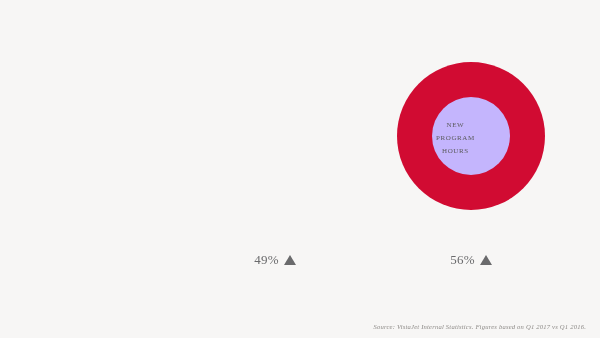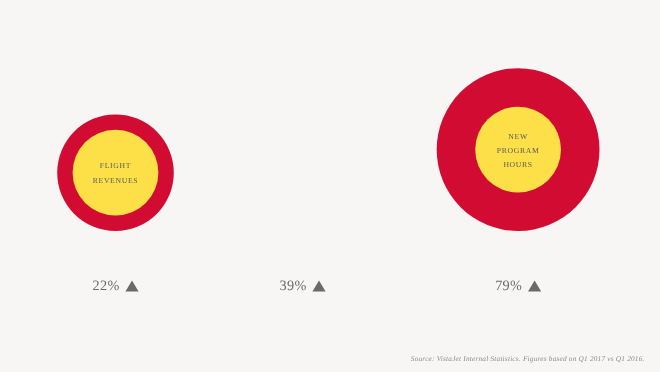--- a/index.html
+++ b/index.html
@@ -51,24 +51,24 @@
     bottom: 0;
     transform: translateX(-50%);
     border-radius: 50%;
     background: #d10b32;
     display: flex;
     align-items: center;
     justify-content: center;
   }
   .donut-core {
     border-radius: 50%;
-    background: #fde047;
+    background: #c4b5fd;
     display: flex;
     align-items: center;
-    justify-content: center;
+    justify-content: flex-start;
     text-align: center;
   }
   .donut-label {
     color: #5a5a5c;
     font-family: "Liberation Serif", serif;
     font-size: 10.5px;
     line-height: 13px;
     letter-spacing: 0.6px;
     font-variant: small-caps;
     text-transform: lowercase;
@@ -118,52 +118,39 @@
     white-space: nowrap;
   }
 </style>
 </head>
 <body>
 
 <div id="stage">
 
   <div class="metrics-row">
 
-    <div class="metric metric-0">
-      <div class="donut-wrap">
-        <div class="donut d0">
-          <div class="donut-core">
-            <span class="donut-label">Flight
-Revenues</span>
-          </div>
-        </div>
-      </div>
-      <div class="delta">
-        <span class="pct">22%</span><span class="arrow"></span>
-      </div>
-    </div>
 
     <div class="metric metric-1">
       <div class="delta">
-        <span class="pct">39%</span><span class="arrow"></span>
+        <span class="pct">49%</span><span class="arrow"></span>
       </div>
     </div>
 
     <div class="metric metric-2">
       <div class="donut-wrap">
         <div class="donut d2">
           <div class="donut-core">
             <span class="donut-label">New
 Program
 Hours</span>
           </div>
         </div>
       </div>
       <div class="delta">
-        <span class="pct">79%</span><span class="arrow"></span>
+        <span class="pct">56%</span><span class="arrow"></span>
       </div>
     </div>
 
   </div>
 
   <div class="source-note">Source: VistaJet Internal Statistics. Figures based on Q1 2017 vs Q1 2016.</div>
 
 </div>
 
 </body></html>

